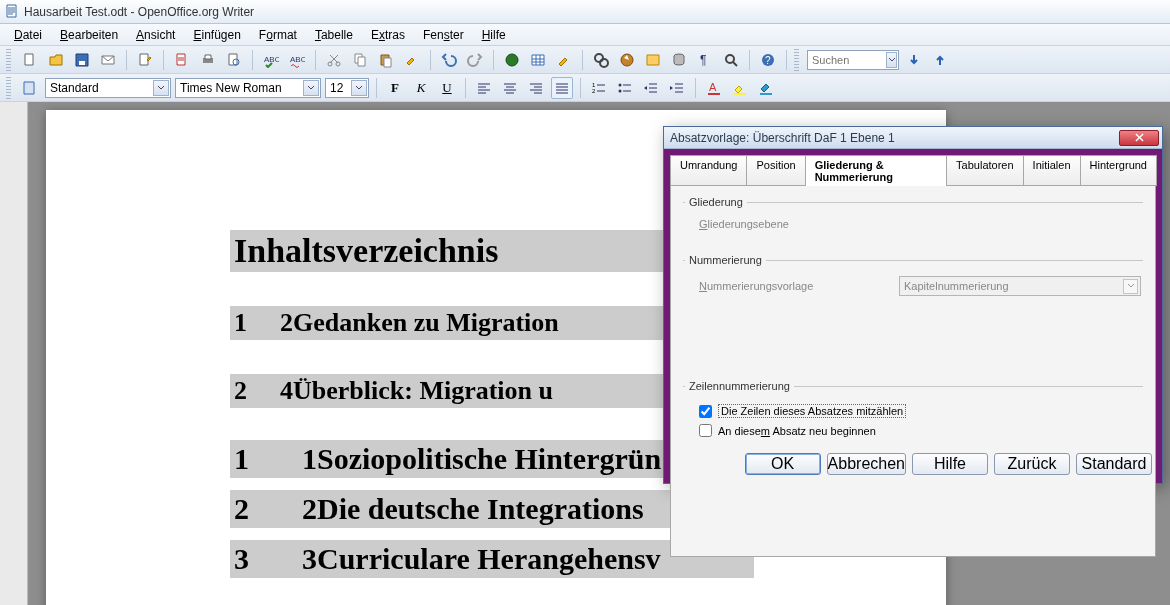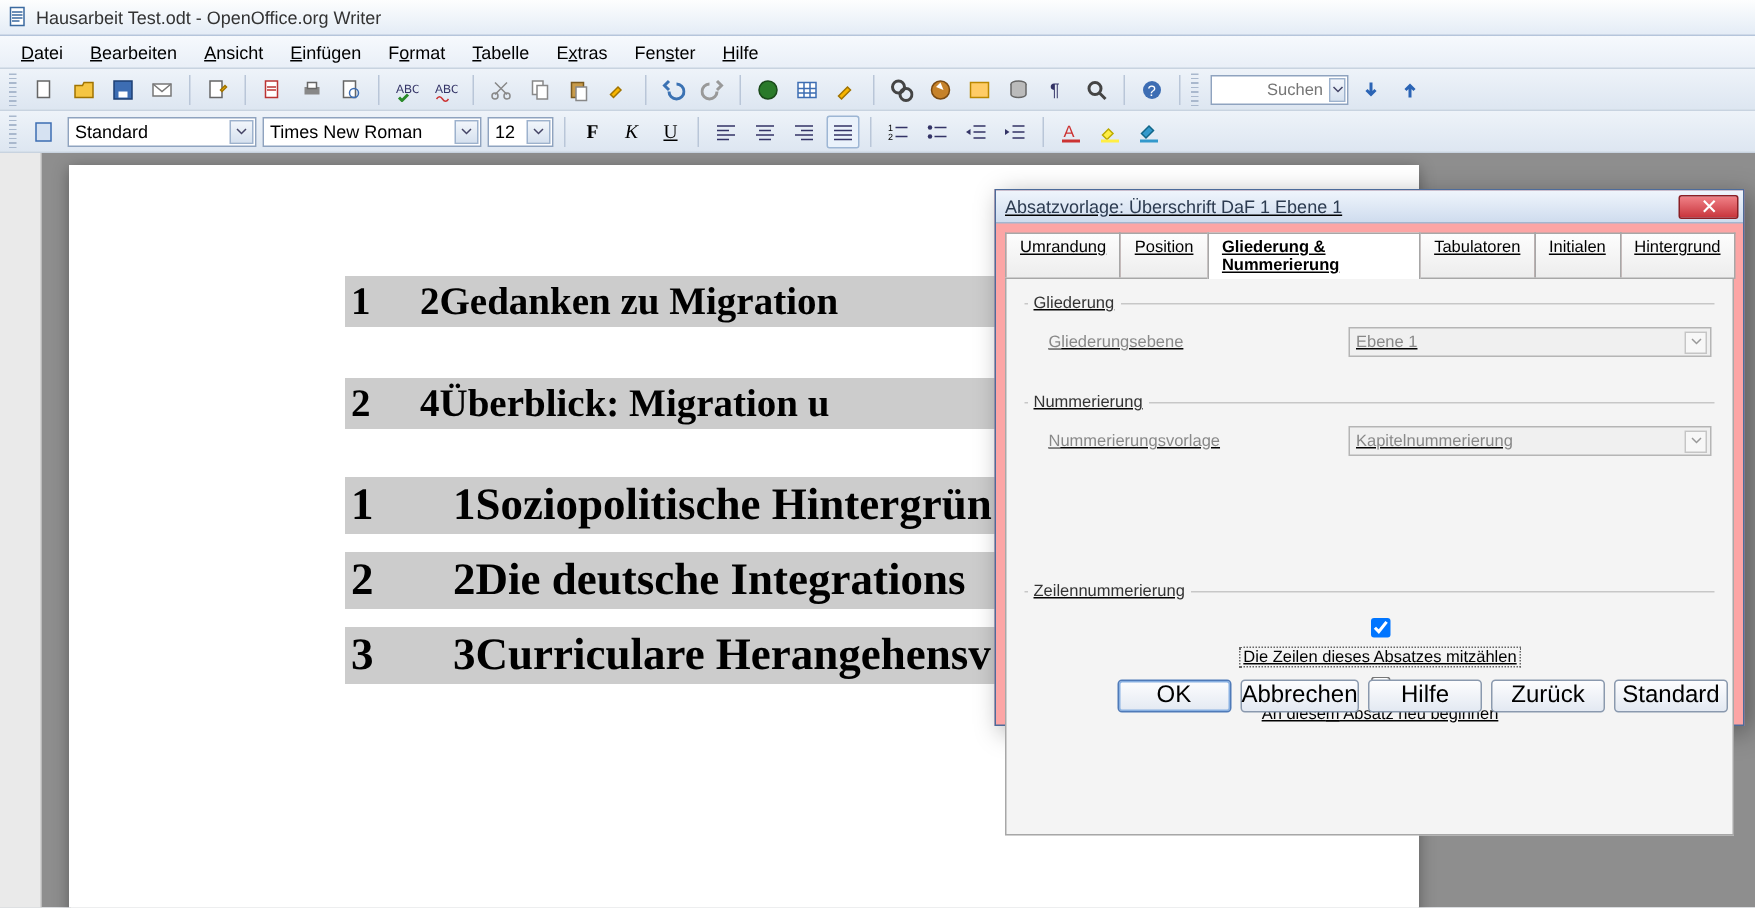--- a/index.html
+++ b/index.html
@@ -89,26 +89,25 @@
     margin-top: 34px; white-space: nowrap; overflow: hidden; padding:2px 4px;
   }
   .chapter-row.small { font-size: 30px; margin-top: 12px;}
   .chapter-row .num { display: inline-block; width: 46px;}
   .chapter-row.small .num { display: inline-block; width: 68px;}
   
   .dialog {
     position: absolute;
     left: 663px; top: 126px;
     width: 500px; height: 358px;
-    background: #fca5a5;
+    background: #701a75;
     border: 1px solid #4d6b9a;
     box-shadow: 4px 4px 16px rgba(0,0,0,.35);
     font-size: 11px;
     z-index: 50;
-    text-decoration: underline;
   }
   .dlg-title {
     height: 22px;
     background: linear-gradient(#eff5fc,#cfdcee);
     border-bottom: 1px solid #a3b6cf;
     display: flex; align-items: center; gap: 4px;
     padding: 0 3px 0 6px;
   }
   .dlg-title span { font-size: 12px; color: #2c3b50; }
   .close-btn {
@@ -154,21 +153,21 @@
   .field-select {
     flex: 1;
     height: 20px; border: 1px solid #b5b5b5; background: #f0f0f0; color: #888;
     display: flex; align-items: center; justify-content: space-between; padding: 0 2px 0 4px;
   }
   .field-select .sel-arrow {
     width: 15px; height: 15px; border: 1px solid #c5c5c5;
     display: flex; align-items: center; justify-content: center;
     background: #f7f7f7;
   }
-  .chk-row { display: flex; align-items: center; gap: 6px; margin: 4px 0 6px 14px; flex-direction: column;}
+  .chk-row { display: flex; align-items: center; gap: 6px; margin: 4px 0 6px 14px;}
   .chk-row input[type=checkbox]{ width:13px; height:13px;}
   .chk-row.highlighted span { border: 1px dotted #666; padding: 0 2px;}
   .num-input { display: inline-flex; align-items: center;}
   .num-input input {
     width: 32px; height: 18px; border: 1px solid #b5b5b5;
     background: #f0f0f0; color:#888; padding: 0 3px;
   }
   .num-input .spin { width:14px; display:flex; flex-direction:column;}
   .num-input .spin button { height:9px; border:1px solid #c5c5c5; background:#f5f5f5; padding:0;}
   .num-input .spin svg{ width:6px; height:4px;}
@@ -369,21 +368,21 @@
   <div class="sep"></div>
   <div class="tool-btn">
       <svg class="ic" width="16" height="16" viewBox="0 0 16 16">
         <circle cx="8" cy="8" r="6" fill="#3d6db3"></circle>
         <text x="5" y="12" font-size="10" fill="#fff">?</text>
       </svg>
     </div>
   <div class="sep"></div>
   <div class="grip"></div>
   <div class="combo search-box">
-    <input type="text" style="border: none; width: 70px; font-size: 11px; color: rgb(136, 136, 136); background: transparent; text-align: right;" placeholder="Suchen">
+    <input type="text" style="border: none; width: 70px; font-size: 11px; color: rgb(136, 136, 136); background: transparent;" placeholder="Suchen">
     <div class="arrow">
         <svg viewBox="0 0 8 8">
           <path d="M1 2l3 3 3-3" fill="none" stroke="#446"></path>
         </svg>
       </div>
   </div>
   <div class="tool-btn">
       <svg class="ic" width="16" height="16" viewBox="0 0 16 16">
         <path d="M8 3v8M5 8l3 3 3-3" stroke="#2b64b5" fill="none" stroke-width="2"></path>
       </svg>
@@ -502,20 +501,21 @@
         <path d="M3 9l5-5 3 3-5 5z" fill="#39c" stroke="#168"></path>
         <rect x="2" y="13" width="12" height="2" fill="#39c"></rect>
       </svg>
     </div>
 </div>
 
 <div class="workspace">
   <div class="ruler-left"></div>
   <div class="page">
     <div class="doc-content">
+      <div class="toc-head">Inhaltsverzeichnis</div>
       <div class="chapter-row"><span class="num">1</span><span>2Gedanken zu Migration</span></div>
       <div class="chapter-row"><span class="num">2</span><span>4Überblick: Migration u</span></div>
       <div style="height:20px"></div>
       <div class="chapter-row small"><span class="num">1</span><span>1Soziopolitische Hintergrün</span></div>
       <div class="chapter-row small"><span class="num">2</span><span>2Die deutsche Integrations</span></div>
       <div class="chapter-row small"><span class="num">3</span><span>3Curriculare Herangehensv</span></div>
     </div>
   </div>
 </div>
 
@@ -540,28 +540,20 @@
         <div class="tab">Initialen</div>
         <div class="tab">Hintergrund</div>
       </div>
     </div>
 
     <div class="tab-content">
       <fieldset>
         <legend>Gliederung</legend>
         <div class="field-row">
           <label><u>G</u>liederungsebene</label>
-          <div class="field-select">
-            <span>Ebene 1</span>
-            <div class="sel-arrow">
-                <svg width="8" height="8" viewBox="0 0 8 8">
-                  <path d="M1 2l3 3 3-3" fill="none" stroke="#999"></path>
-                </svg>
-              </div>
-          </div>
         </div>
       </fieldset>
 
       <fieldset>
         <legend>Nummerierung</legend>
         <div class="field-row">
           <label><u>N</u>ummerierungsvorlage</label>
           <div class="field-select">
             <span>Kapitelnummerierung</span>
             <div class="sel-arrow">

